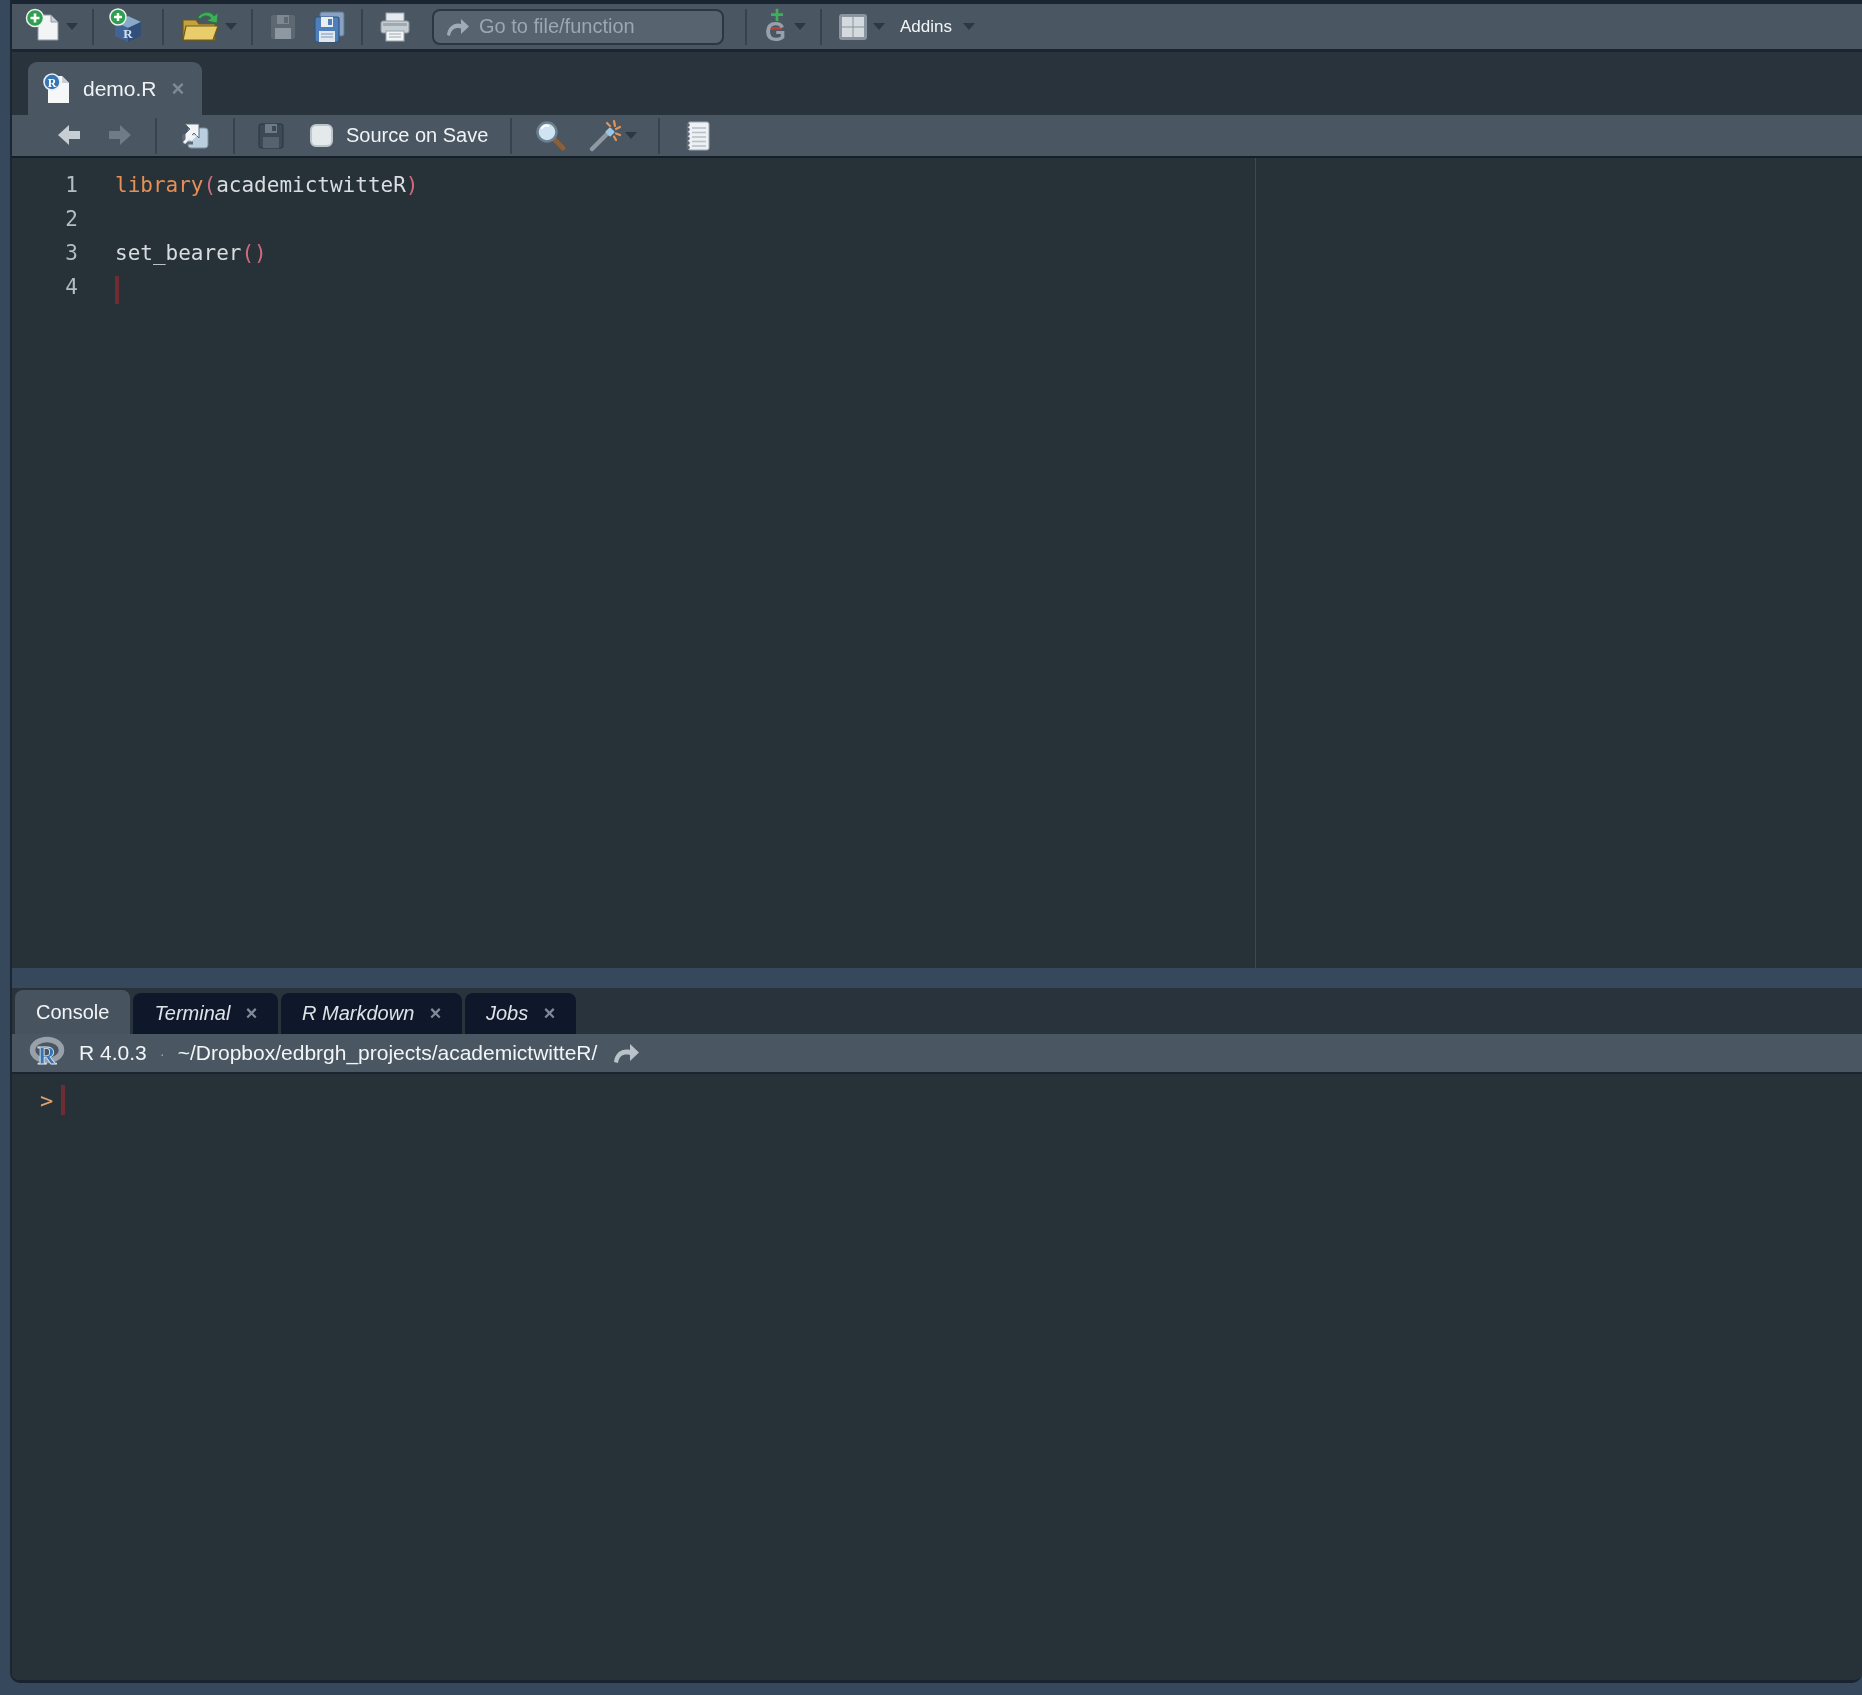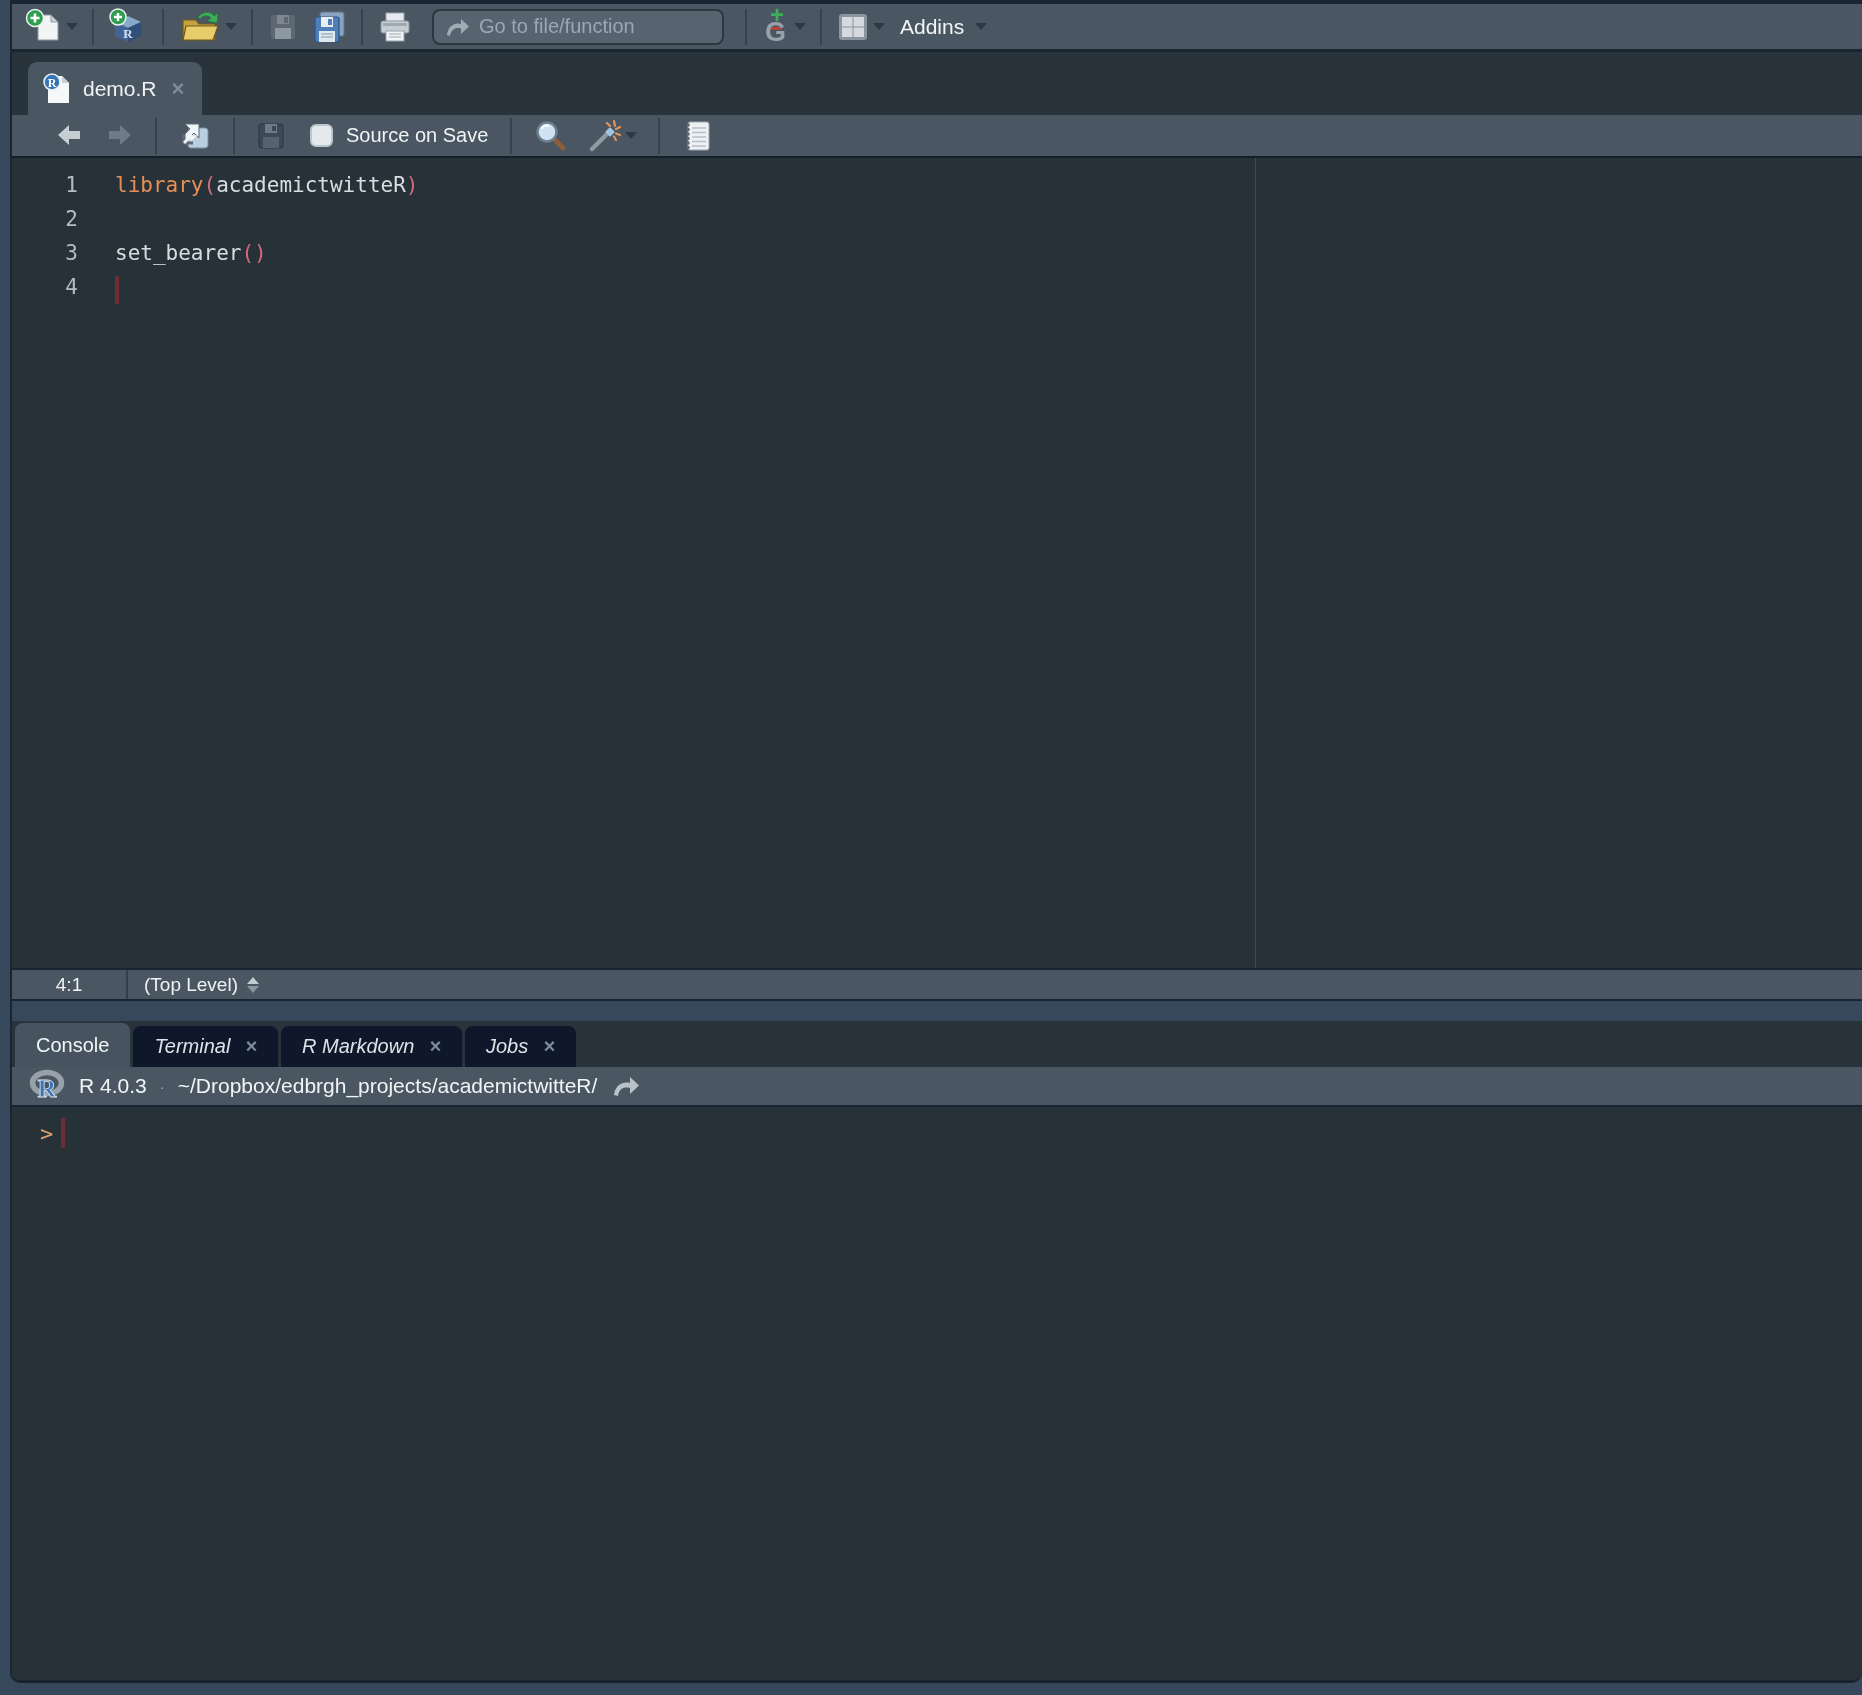--- a/index.html
+++ b/index.html
@@ -35,21 +35,21 @@
   .goto-box {
     width: 292px; height: 36px; margin: 0 12px;
     background: #57646f; border: 2px solid #2c3742; border-radius: 8px;
     display: flex; align-items: center; padding: 0 10px; gap: 9px;
   }
   .goto-box input {
     background: transparent; border: none; outline: none; width: 100%;
     font-family: "Liberation Sans", sans-serif; font-size: 20px; color: #dfe5ea;
   }
   .goto-box input::placeholder { color: #9aa8b3; opacity: 1; }
-  .addins { display: flex; align-items: center; gap: 8px; color: #f2f5f7; font-size: 21px; padding: 0 8px; }
+  .addins { display: flex; align-items: center; gap: 8px; color: #f2f5f7; font-size: 17px; padding: 0 8px; }
 
   .giticon { position: relative; width: 30px; height: 36px; }
   .giticon .gplus  { position: absolute; left: 9px; top: -8px; color: #3fae5a; font-size: 24px; font-weight: bold; }
   .giticon .gminus { position: absolute; left: 7px; top: 4px;  color: #b8413a; font-size: 26px; font-weight: bold; }
   .giticon .gG     { position: absolute; left: 4px; top: 8px;  color: #949fa0; color: #97a1ab; font-size: 27px; font-weight: bold; }
 
   
   .tab-strip {
     height: 63px; flex: none; background: #29333c;
     display: flex; align-items: flex-end; padding-left: 16px;
@@ -347,30 +347,20 @@
       <div class="gutter-num">3</div>
       <div class="code-text"><span class="tok">set_bearer</span><span class="tok paren">()</span></div>
     </div>
 
     <div class="code-row">
       <div class="gutter-num">4</div>
       <div class="code-text"><span class="caret-bar"></span></div>
     </div>
   </div>
 
-  <div class="status-bar">
-    <div class="pos-cell">4:1</div>
-    <div class="scope-cell">
-      <span>(Top Level)</span>
-      <span class="spinner">
-            <span class="up"></span>
-            <span class="down"></span>
-          </span>
-    </div>
-  </div>
 
   <div class="pane-gap"></div>
 
   <div class="console-tabs">
     <div class="ctab active">
       <span>Console</span>
     </div>
     <div class="ctab inactive">
       <span>Terminal</span>
       <span class="tab-close">×</span>

